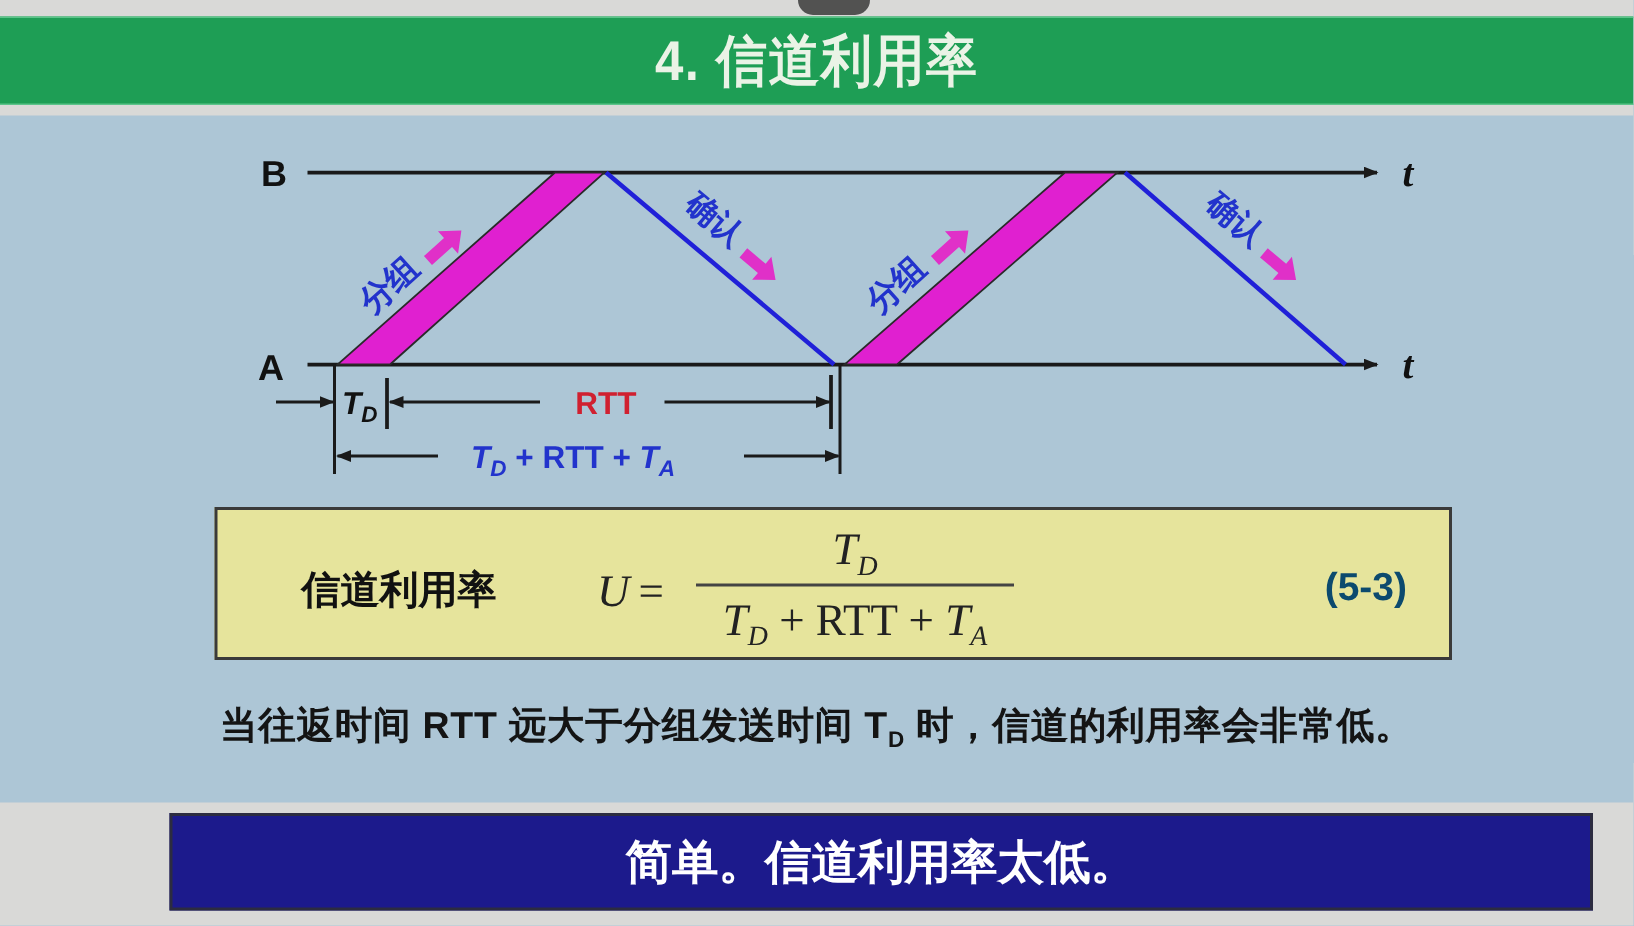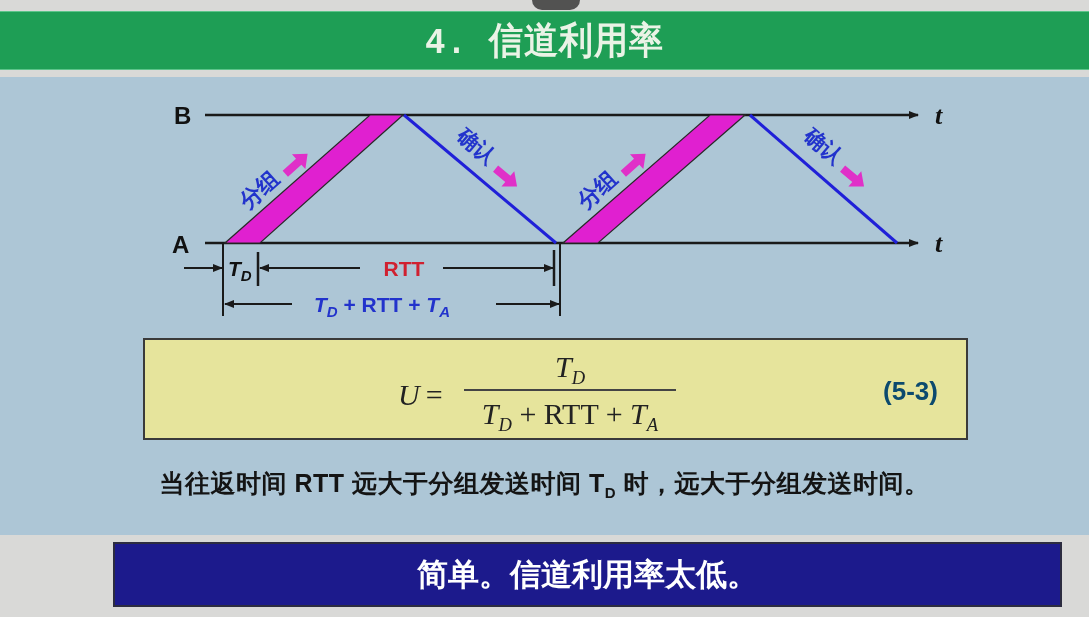--- a/index.html
+++ b/index.html
@@ -5,21 +5,21 @@
   html, body { margin:0; padding:0; }
   body {
     width:1089px; height:617px; position:relative; overflow:hidden;
     background:#d9d9d7;
     font-family:"Liberation Sans","DejaVu Sans",sans-serif;
   }
   .top-blob { position:absolute; left:532px; top:0; width:48px; height:10px; background:#3a3a3a; border-radius:0 0 20px 20px; opacity:.85; }
   .banner {
     position:absolute; left:0; top:11px; width:1089px; height:57px;
     background:#1e9e55; border-top:1px solid #5cc48a; border-bottom:1px solid #5cc48a;
-    display:flex; align-items:center; justify-content:center;font-family:Liberation Mono, monospace;
+    display:flex; align-items:center; justify-content:center;
   }
   .banner-title { color:#eaf3e6; font-size:34px; font-weight:bold; letter-spacing:1px; transform:scaleY(1.1); }
   .panel {
     position:absolute; left:0; top:77px; width:1089px; height:458px;
     background:#adc6d6;
   }
   svg.diagram { position:absolute; left:0; top:0; }
   .formula-box {
     position:absolute; left:143px; top:338px; width:825px; height:102px;
     background:#e6e49c; border:2px solid #3a3a3a; box-sizing:border-box;
@@ -113,29 +113,30 @@
   <line x1="360" y1="268" x2="260" y2="268" stroke="#1a1a1a" stroke-width="2" marker-end="url(#arrowBlk)"></line>
   <line x1="443" y1="268" x2="553" y2="268" stroke="#1a1a1a" stroke-width="2" marker-end="url(#arrowBlk)"></line>
   <text x="404" y="276" text-anchor="middle" font-size="21" font-weight="bold" fill="#d02030" font-family="Liberation Sans, sans-serif">RTT</text>
 
   <line x1="292" y1="304" x2="225" y2="304" stroke="#1a1a1a" stroke-width="2" marker-end="url(#arrowBlk)"></line>
   <line x1="496" y1="304" x2="559" y2="304" stroke="#1a1a1a" stroke-width="2" marker-end="url(#arrowBlk)"></line>
   <text x="314" y="312" font-size="21" font-weight="bold" fill="#2233cc" font-family="Liberation Sans, sans-serif"><tspan font-style="italic">T</tspan><tspan dy="5" font-size="15" font-style="italic">D</tspan><tspan dy="-5" xml:space="preserve"> + RTT + </tspan><tspan font-style="italic">T</tspan><tspan dy="5" font-size="15" font-style="italic">A</tspan></text>
 </svg>
 
 <div class="formula-box">
+  <span class="formula-label">信道利用率</span>
   <div class="formula">
     <span class="lhs"><span>U</span><span class="eq">=</span></span>
     <div class="frac">
       <div class="num"><span>T</span><sub>D</sub></div>
       <div class="bar"></div>
       <div class="den"><span class="it">T</span><sub>D</sub><span style="white-space:pre"> + RTT + </span><span class="it">T</span><sub>A</sub></div>
     </div>
   </div>
   <span class="eqnum">(5-3)</span>
 </div>
 
-<div class="statement"><span>当往返时间 RTT 远大于分组发送时间 T</span><sub>D</sub><span> 时，远大于分组发送时间。</span></div>
+<div class="statement"><span>当往返时间 RTT 远大于分组发送时间 T</span><sub>D</sub><span> 时，信道的利用率会非常低。</span></div>
 
 <div class="summary-box">
   <span class="white">简单。</span>
   <span class="white">信道利用率太低。</span>
 </div>
 
 </body></html>

